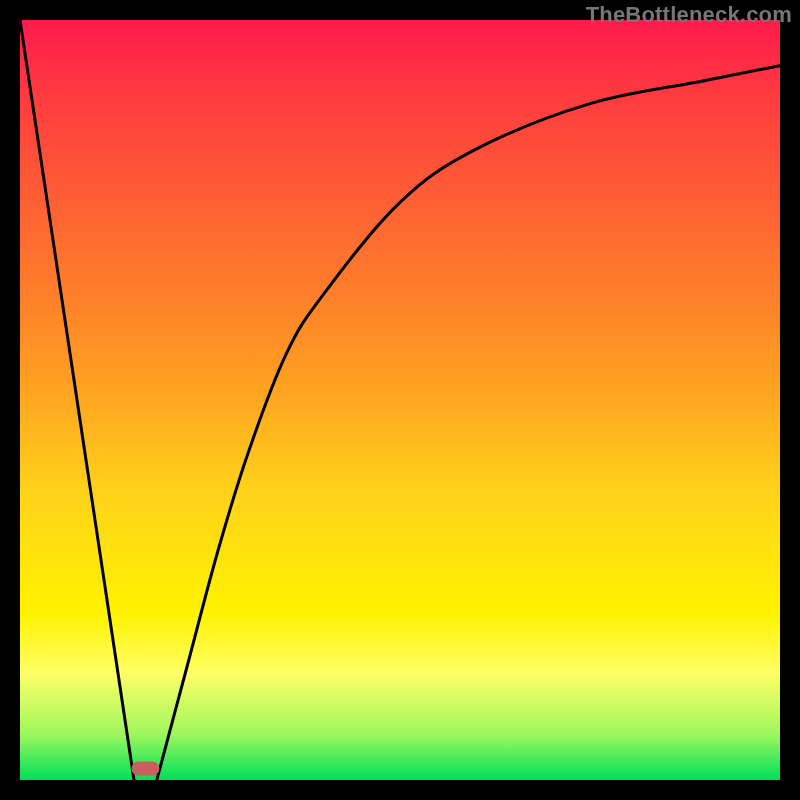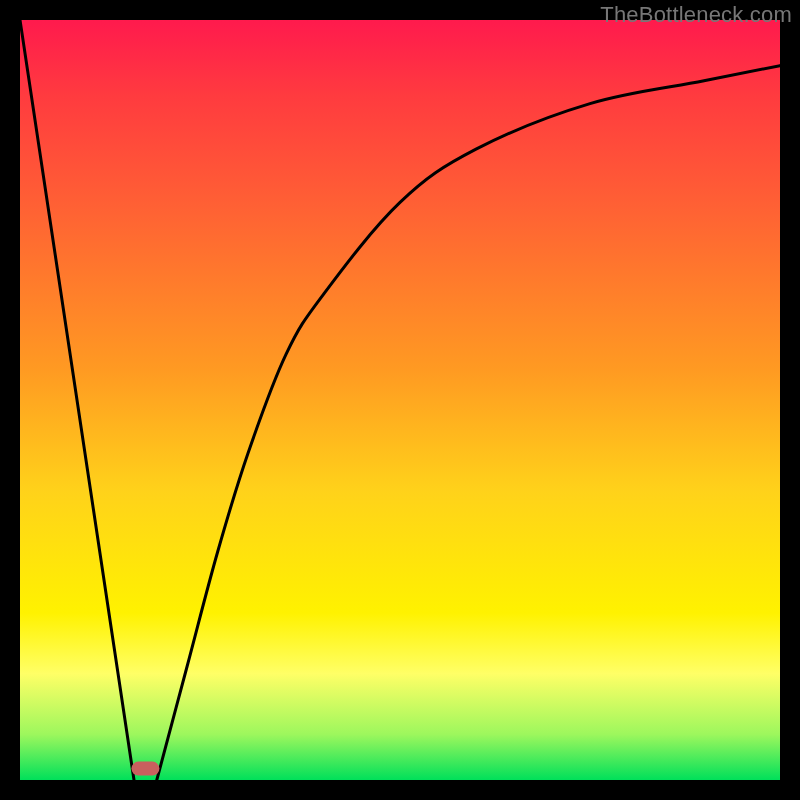--- a/index.html
+++ b/index.html
@@ -35,21 +35,21 @@
       #9df75d 94%,
       #00e05a 100%
     );
   }
   .watermark {
     position: absolute;
     top: 2px;
     right: 8px;
     font-family: Arial, Helvetica, sans-serif;
     font-size: 22px;
-    font-weight: 400;
+    font-weight: 700;
     color: #777;
     letter-spacing: 0.2px;
     user-select: none;
   }
   svg.curves {
     position: absolute;
     left: 0;
     top: 0;
   }
 </style>

